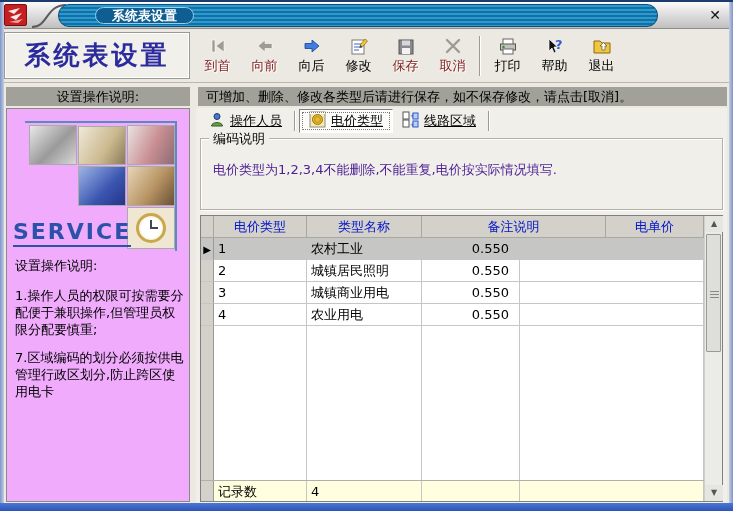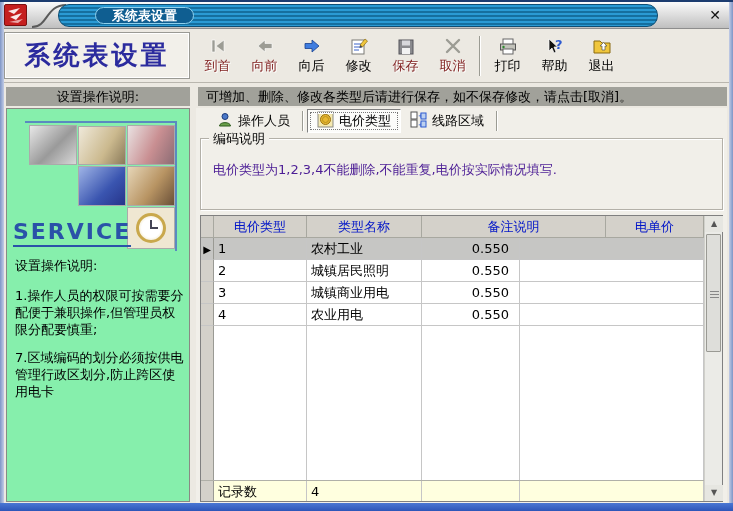--- a/index.html
+++ b/index.html
@@ -45,21 +45,21 @@
   .tsep { width:2px; height:40px; border-left:1px solid #9b9b93; border-right:1px solid #fff; margin:0 3px; }
 
   
   .graybar { position:absolute; top:85px; height:19px; background:#a1a19a; color:#000;
              font-size:13px; line-height:19px; }
   .sidebar-headerbar { left:6px; width:184px; text-align:center; }
   .notice-bar { left:198px; width:529px; padding-left:8px; white-space:nowrap; overflow:hidden; }
 
   
   .sidebar { position:absolute; left:6px; top:106px; width:184px; height:394px;
-             background:#86efac; border:1px solid #8a8a84; }
+             background:#f0abfc; border:1px solid #8a8a84; }
   .hline { position:absolute; left:18px; top:12px; width:150px; height:2px; background:#5a8ac0; }
   .vline { position:absolute; left:168px; top:12px; width:2px; height:130px; background:#5a8ac0; }
   .ph { position:absolute; border:1px solid #aaa; }
   .img1 { left:22px; top:16px; width:48px; height:40px;
           background:linear-gradient(135deg,#e8e8e8,#9a9a9a 55%,#d8d8d8); }
   .img2 { left:71px; top:17px; width:48px; height:39px;
           background:linear-gradient(120deg,#efe9da,#cbb98e 60%,#8a7a5a); }
   .img3 { left:120px; top:16px; width:48px; height:40px;
           background:linear-gradient(115deg,#e9e2e2,#c98f92 55%,#8c6c74); }
   .img4 { left:71px; top:57px; width:48px; height:40px;
@@ -73,21 +73,21 @@
   .clockface:after  { content:""; position:absolute; left:11px; top:11px; width:8px; height:2px; background:#445; }
   .service { position:absolute; left:6px; top:110px; font-size:22px; font-weight:bold;
              color:#2a52a8; letter-spacing:2px; border-bottom:2px solid #2a52a8; padding-bottom:1px; }
   .instr-title { position:absolute; left:8px; top:148px; font-size:13px; color:#000; }
   .instr-p { position:absolute; left:8px; width:170px; font-size:13px; line-height:17px;
              color:#000; word-break:break-all; }
   .p1 { top:178px; } .p2 { top:240px; }
 
   
   .main { position:absolute; left:196px; top:106px; width:531px; height:396px; background:#f1efe9; }
-  .tabsrow { position:absolute; left:12px; top:1px; height:24px; display:flex; align-items:center; }
+  .tabsrow { position:absolute; left:4px; top:1px; height:24px; display:flex; align-items:center;text-decoration:underline; }
   .tab { height:22px; display:flex; align-items:center; gap:5px; padding:0 9px;
          font-size:13px; color:#000; cursor:default; }
   .tab.active { height:24px; background:#fcfcfa; border:1px solid;
                 border-color:#808080 #fff #fff #808080;
                 outline:1px dotted #777; outline-offset:-4px; }
   .groupbox { position:absolute; left:4px; top:30px; width:523px; height:72px;
               border:1px solid #b3b0a8; box-shadow:1px 1px 0 #fff, inset 1px 1px 0 #fff; }
   .gb-legend { position:absolute; left:8px; top:-9px; background:#f1efe9; padding:0 4px;
                font-size:13px; color:#000; }
   .gb-text { position:absolute; left:12px; top:22px; font-size:13px; color:#4c1d95; }

